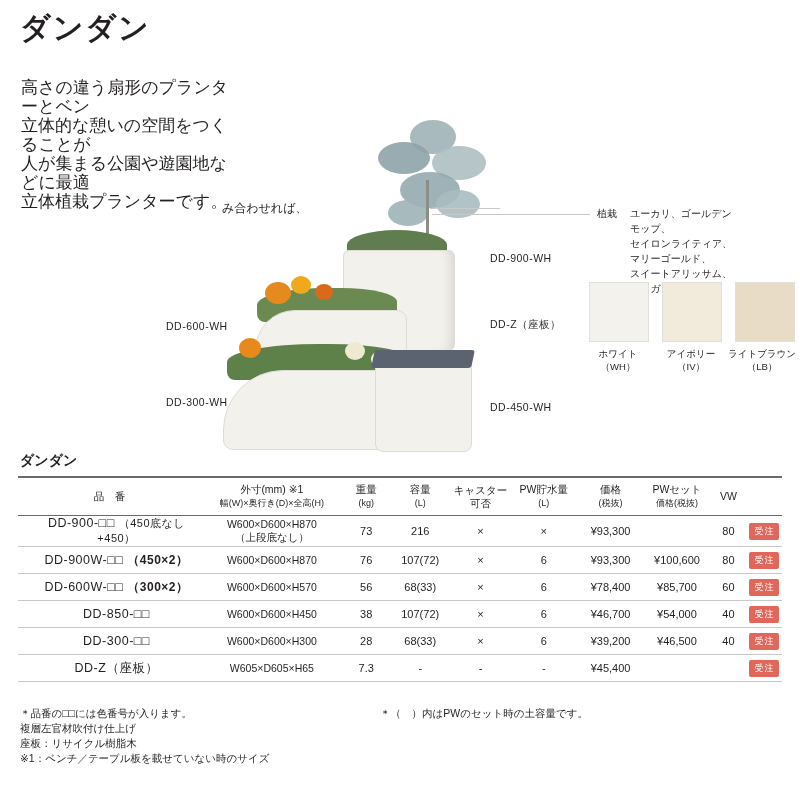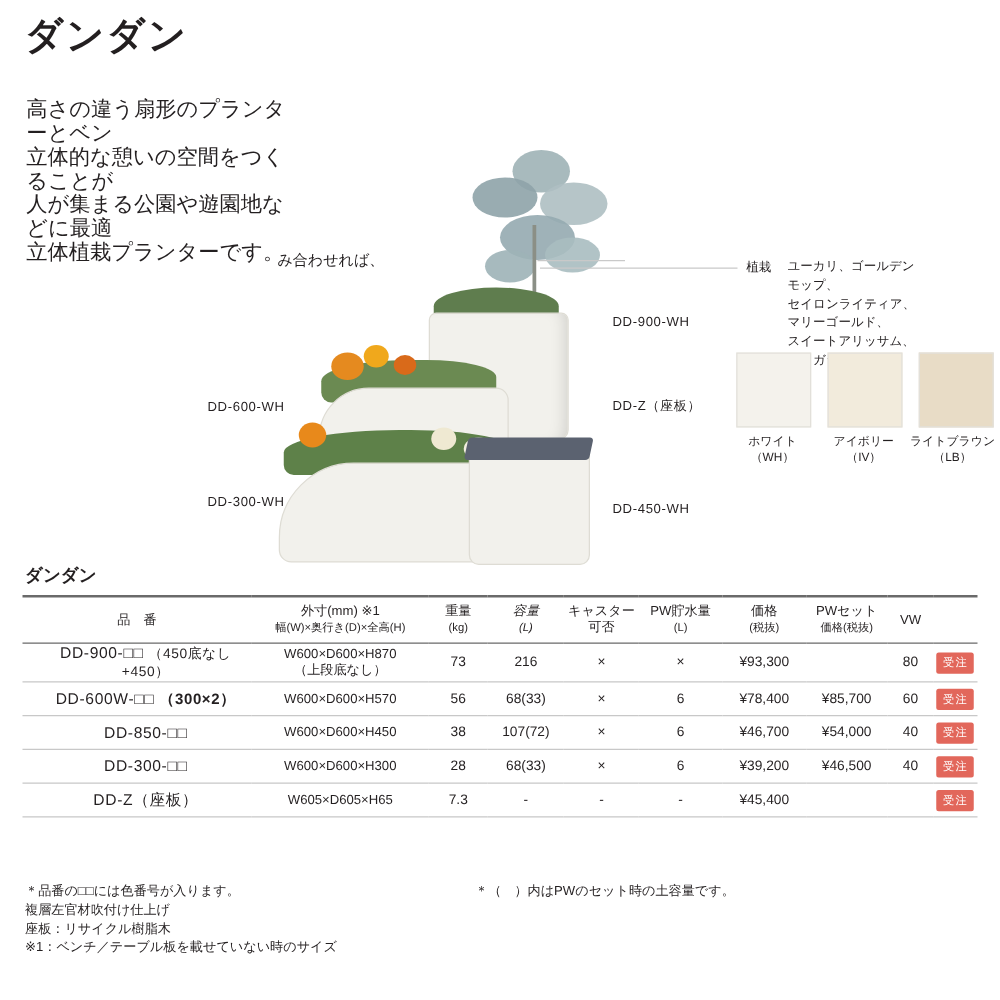--- a/index.html
+++ b/index.html
@@ -177,21 +177,21 @@
       <tr>
         <th style="width:200px;">品　番</th>
         <th style="width:148px;">
           <span>外寸(mm) ※1</span><br>
           <small>幅(W)×奥行き(D)×全高(H)</small>
         </th>
         <th style="width:48px;">
           <span>重量</span><br>
           <small>(kg)</small>
         </th>
-        <th style="width:62px;font-style:italic;">
+        <th style="width:62px;">
           <span>容量</span><br>
           <small>(L)</small>
         </th>
         <th style="width:64px;">
           <span>キャスター</span><br>
           <span>可否</span>
         </th>
         <th style="width:72px;">
           <span>PW貯水量</span><br>
           <small>(L)</small>
@@ -222,20 +222,37 @@
         <td>73</td>
         <td>216</td>
         <td>×</td>
         <td>×</td>
         <td>¥93,300</td>
         <td></td>
         <td>80</td>
         <td><span class="ord">受注</span></td>
       </tr>
 
+      <tr>
+        <td class="c-name">
+          <span>DD-900W-□□</span>
+          <span class="bold" style="font-size:12px;">（450×2）</span>
+        </td>
+        <td class="c-size">
+          <span>W600×D600×H870</span>
+        </td>
+        <td>76</td>
+        <td>107(72)</td>
+        <td>×</td>
+        <td>6</td>
+        <td>¥93,300</td>
+        <td>¥100,600</td>
+        <td>80</td>
+        <td><span class="ord">受注</span></td>
+      </tr>
 
 
       <tr>
         <td class="c-name">
           <span>DD-600W-□□</span>
           <span class="bold" style="font-size:12px;">（300×2）</span>
         </td>
         <td class="c-size">
           <span>W600×D600×H570</span>
         </td>

